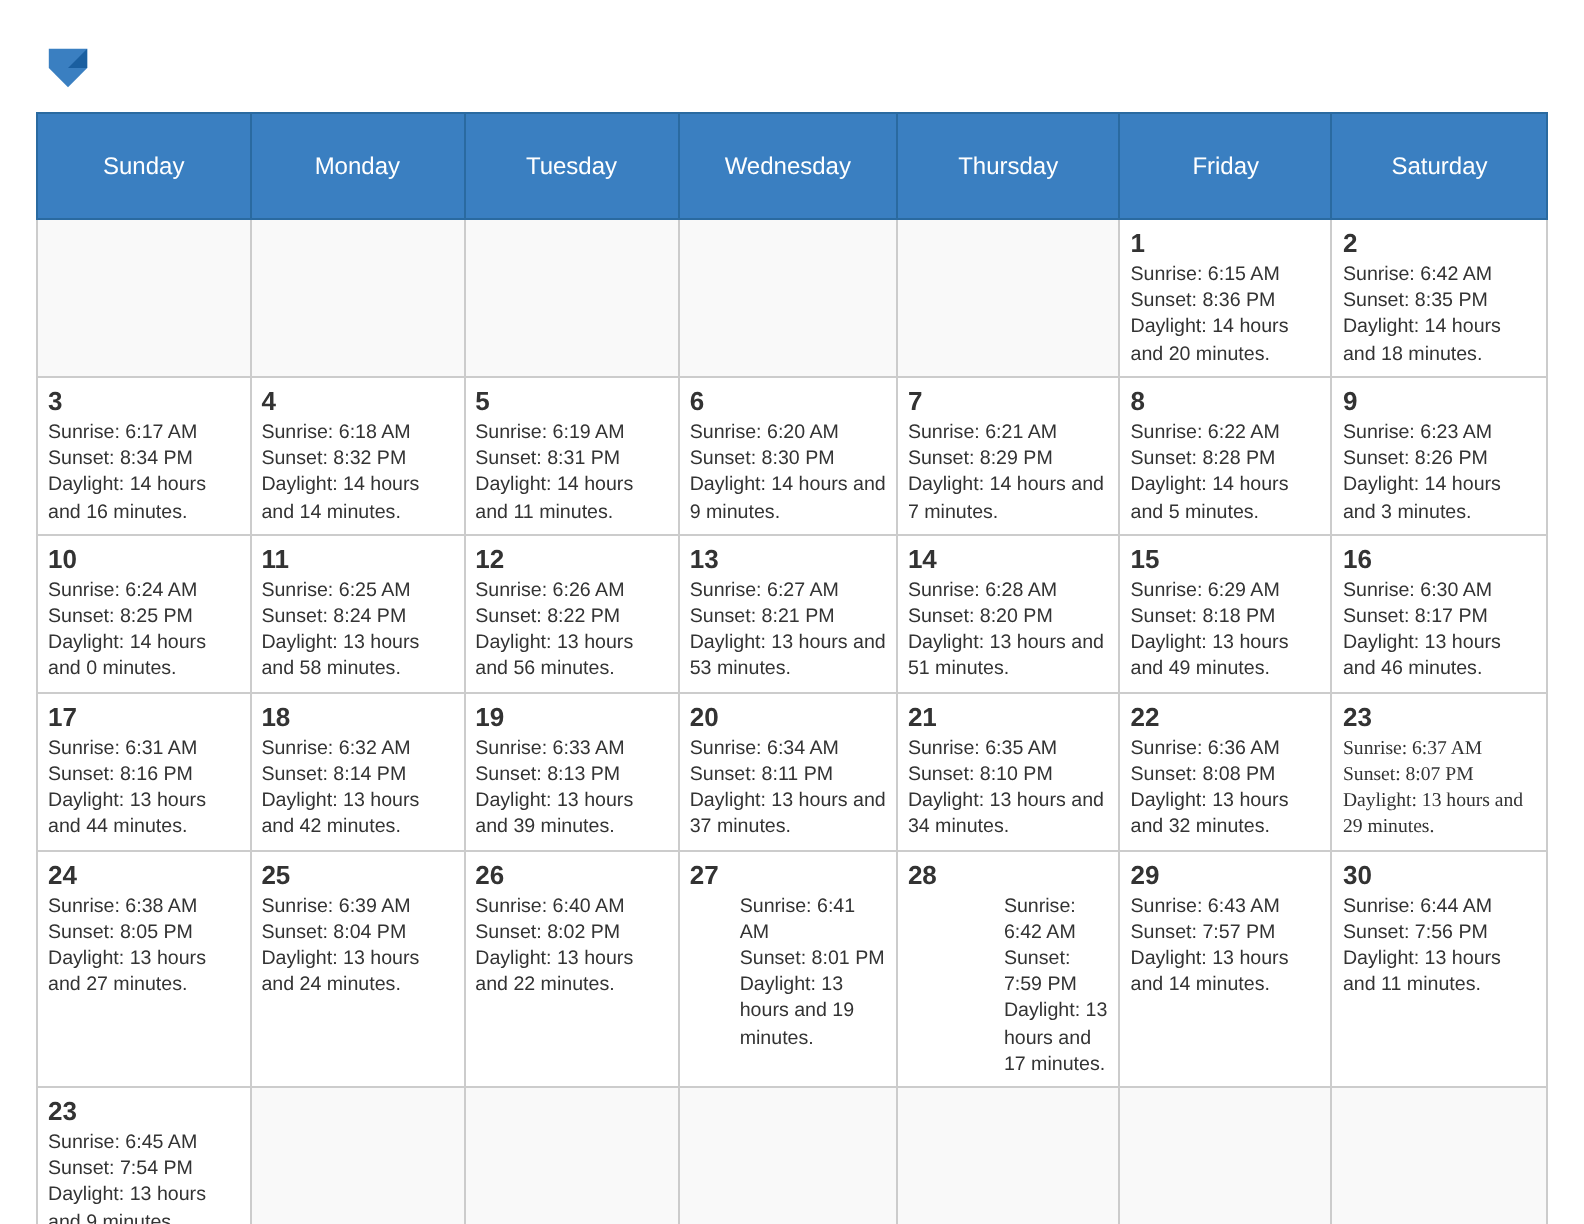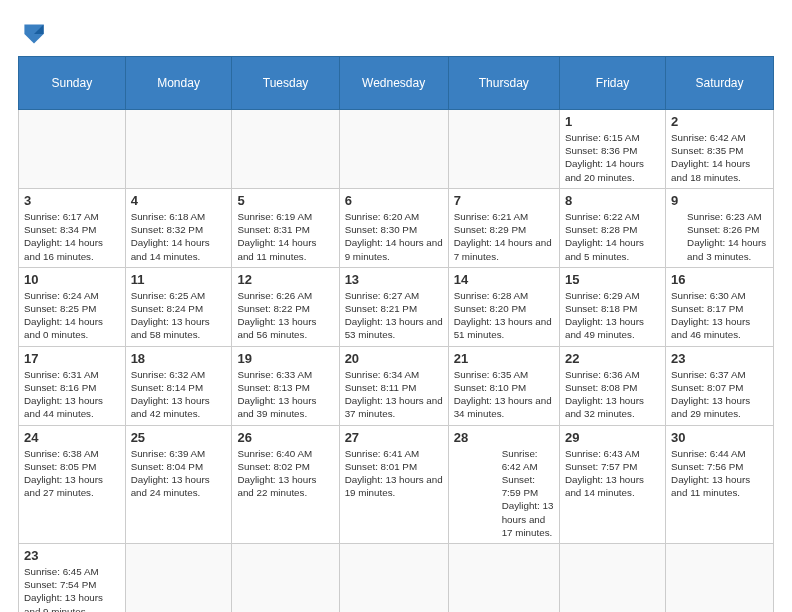--- a/index.html
+++ b/index.html
@@ -168,21 +168,21 @@
 Daylight: 14 hours and 7 minutes.</div>
           </td>
           <td>
             <span class="day-num">8</span>
             <div class="day-info" style="white-space: pre-line;">Sunrise: 6:22 AM
 Sunset: 8:28 PM
 Daylight: 14 hours and 5 minutes.</div>
           </td>
           <td>
             <span class="day-num">9</span>
-            <div class="day-info" style="white-space: pre-line; margin-left: 16px;">Sunrise: 6:23 AM
+            <div class="day-info" style="white-space: pre-line;">Sunrise: 6:23 AM
 Sunset: 8:26 PM
 Daylight: 14 hours and 3 minutes.</div>
           </td>
         </tr>
         <tr>
           <td>
             <span class="day-num">10</span>
             <div class="day-info" style="white-space: pre-line;">Sunrise: 6:24 AM
 Sunset: 8:25 PM
 Daylight: 14 hours and 0 minutes.</div>
@@ -256,21 +256,21 @@
 Daylight: 13 hours and 34 minutes.</div>
           </td>
           <td>
             <span class="day-num">22</span>
             <div class="day-info" style="white-space: pre-line;">Sunrise: 6:36 AM
 Sunset: 8:08 PM
 Daylight: 13 hours and 32 minutes.</div>
           </td>
           <td>
             <span class="day-num">23</span>
-            <div class="day-info" style="white-space: pre-line;">Sunrise: 6:37 AM
+            <div class="day-info" style="white-space: pre-line; font-family: Liberation Serif, serif;">Sunrise: 6:37 AM
 Sunset: 8:07 PM
 Daylight: 13 hours and 29 minutes.</div>
           </td>
         </tr>
         <tr>
           <td>
             <span class="day-num">24</span>
             <div class="day-info" style="white-space: pre-line;">Sunrise: 6:38 AM
 Sunset: 8:05 PM
 Daylight: 13 hours and 27 minutes.</div>
@@ -282,21 +282,21 @@
 Daylight: 13 hours and 24 minutes.</div>
           </td>
           <td>
             <span class="day-num">26</span>
             <div class="day-info" style="white-space: pre-line;">Sunrise: 6:40 AM
 Sunset: 8:02 PM
 Daylight: 13 hours and 22 minutes.</div>
           </td>
           <td>
             <span class="day-num">27</span>
-            <div class="day-info" style="white-space: pre-line;">Sunrise: 6:41 AM
+            <div class="day-info" style="white-space: pre-line; margin-left: 25px;">Sunrise: 6:41 AM
 Sunset: 8:01 PM
 Daylight: 13 hours and 19 minutes.</div>
           </td>
           <td>
             <span class="day-num">28</span>
             <div class="day-info" style="white-space: pre-line; margin-left: 48px;">Sunrise: 6:42 AM
 Sunset: 7:59 PM
 Daylight: 13 hours and 17 minutes.</div>
           </td>
           <td>

